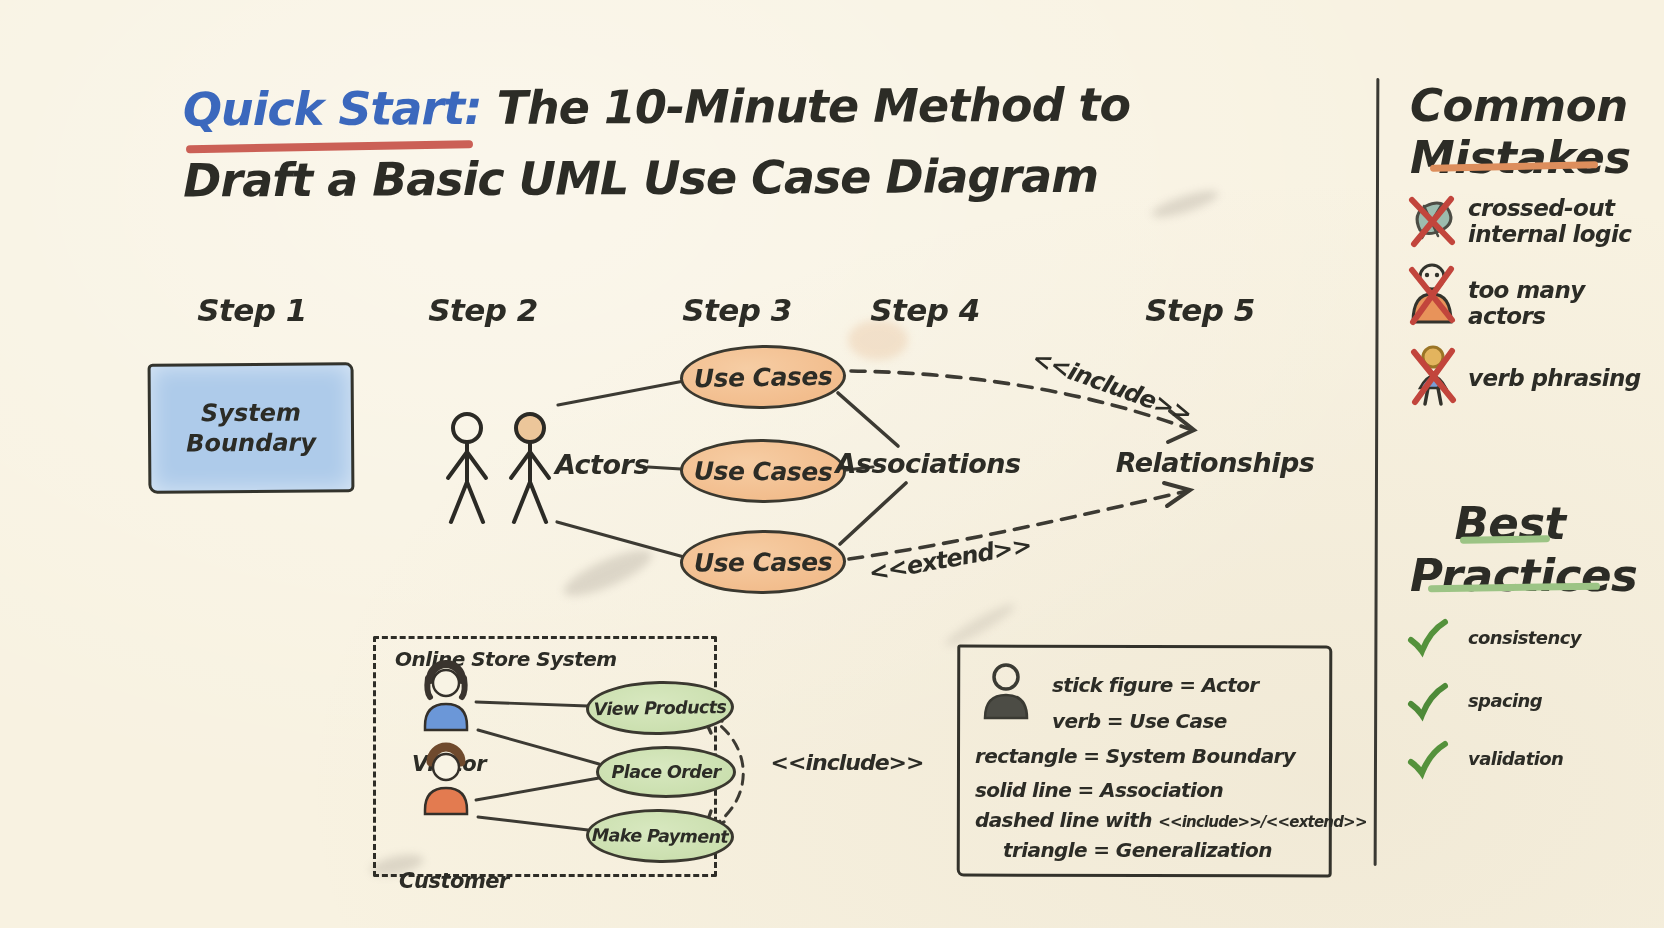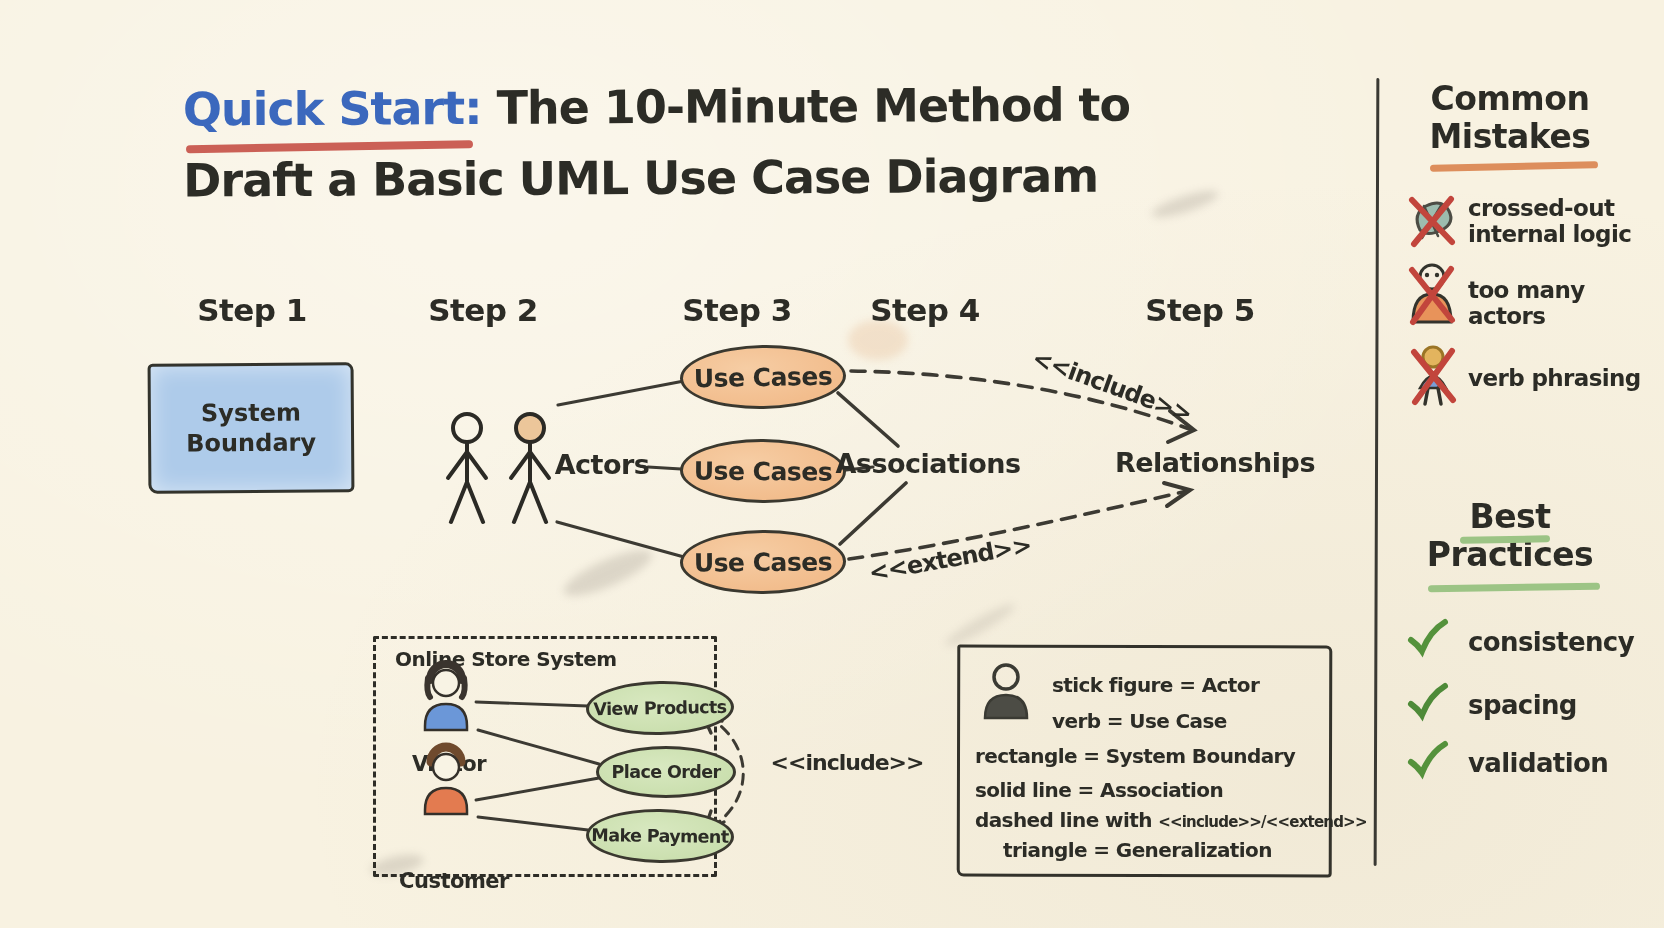--- a/index.html
+++ b/index.html
@@ -8,21 +8,21 @@
     --orange-fill:#f2bd8d; --green-fill:#cadfae; --blue-fill:#aecbea;
     --green-check:#55923c; --orange-underline:#dd8e5c; --green-underline:#9cc485;
   }
   *{margin:0;padding:0;box-sizing:border-box}
   html,body{background:#d8d2c4}
   .canvas{
     position:relative;width:1664px;height:928px;overflow:hidden;
     background:var(--bg);
     background-image:radial-gradient(ellipse at 30% 20%, rgba(255,255,255,.35), rgba(0,0,0,0) 60%),
                      radial-gradient(ellipse at 80% 85%, rgba(180,160,120,.10), rgba(0,0,0,0) 55%);
-    font-family:"DejaVu Sans","Liberation Sans",sans-serif;color:var(--ink);
+    font-family:"DejaVu Sans","Liberation Sans",sans-serif;color:var(--ink);font-style:italic;
   }
   .abs{position:absolute}
   .ctr{transform:translateX(-50%)}
   svg{display:block;overflow:visible}
 
   
   .title{left:183px;top:72px;font-size:46px;font-weight:700;letter-spacing:-1px;line-height:1.55;color:var(--ink);transform:rotate(-.3deg)}
   .t-blue{color:var(--blue-highlight);position:relative;display:inline-block}
   .qs-underline{position:absolute;left:1%;right:3%;bottom:-6px;height:8px;background:var(--red-accent);border-radius:6px;transform:rotate(-.7deg);opacity:.85}
 
@@ -51,24 +51,24 @@
   .actor-name{font-size:21px;font-weight:700;white-space:nowrap;letter-spacing:-.5px}
   .ex-include{font-size:22px;font-weight:700;white-space:nowrap;letter-spacing:-1px}
 
   
   .legendbox{left:957px;top:645px;width:375px;height:232px;border:3.2px solid #33322b;border-radius:3px 6px 4px 7px;transform:rotate(.15deg)}
   .lrow{font-weight:700;white-space:nowrap;letter-spacing:-.6px;font-size:20px}
   .lrow .small{font-size:15px;letter-spacing:-.8px}
 
   
   .divider{left:1375px;top:78px;width:3px;height:788px;background:#3a3933;border-radius:2px;transform:rotate(.2deg)}
-  .sb-title{font-size:33px;font-weight:700;letter-spacing:-.5px;line-height:1.15;white-space:pre-line;text-align:center}
+  .sb-title{font-size:45px;font-weight:700;letter-spacing:-.5px;line-height:1.15;white-space:pre-line;text-align:center}
   .hl-bar{height:7px;border-radius:5px}
   .mtext{font-size:23px;font-weight:700;line-height:1.12;letter-spacing:-.6px;white-space:pre-line}
-  .ptext{font-size:26px;font-weight:700;letter-spacing:-.6px;white-space:nowrap}
+  .ptext{font-size:18px;font-weight:700;letter-spacing:-.6px;white-space:nowrap}
 
   .smudge{background:#9e968a;filter:blur(4px);opacity:.30;border-radius:50%}
 </style>
 </head>
 <body>
 
 <div class="canvas">
 
   <div class="abs smudge" style="left:1150px;top:196px;width:70px;height:16px;transform:rotate(-18deg)"></div>
   <div class="abs smudge" style="left:560px;top:560px;width:96px;height:26px;transform:rotate(-24deg)"></div>

